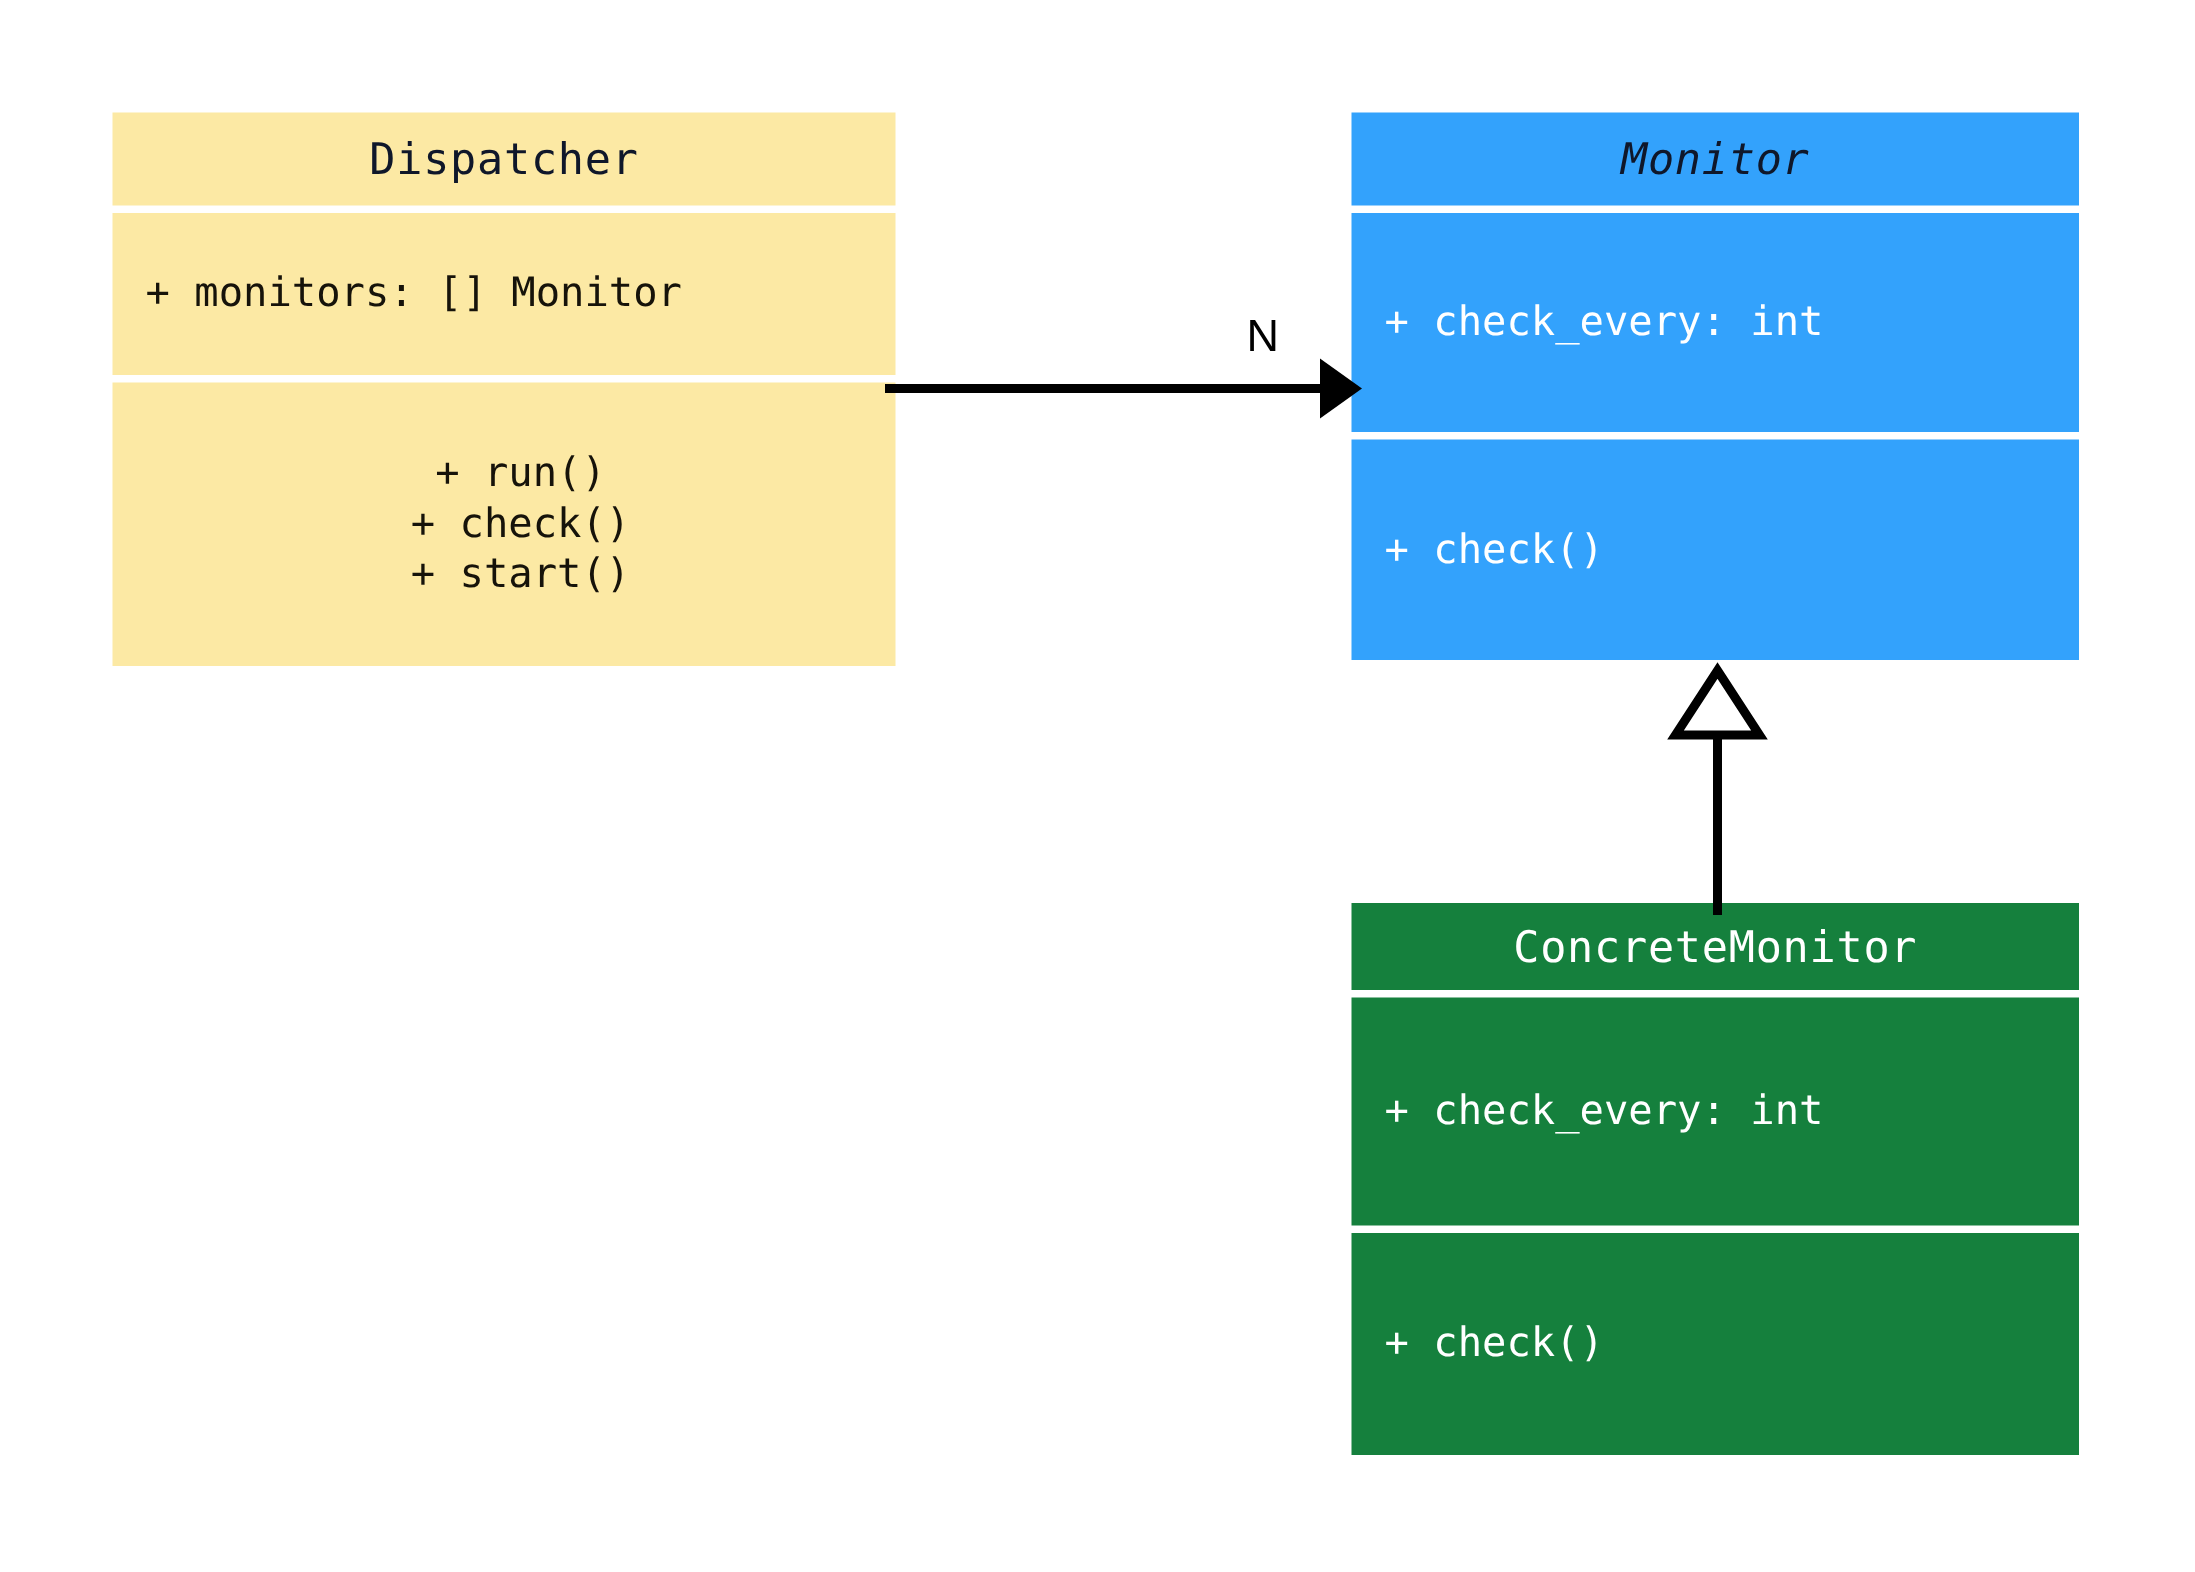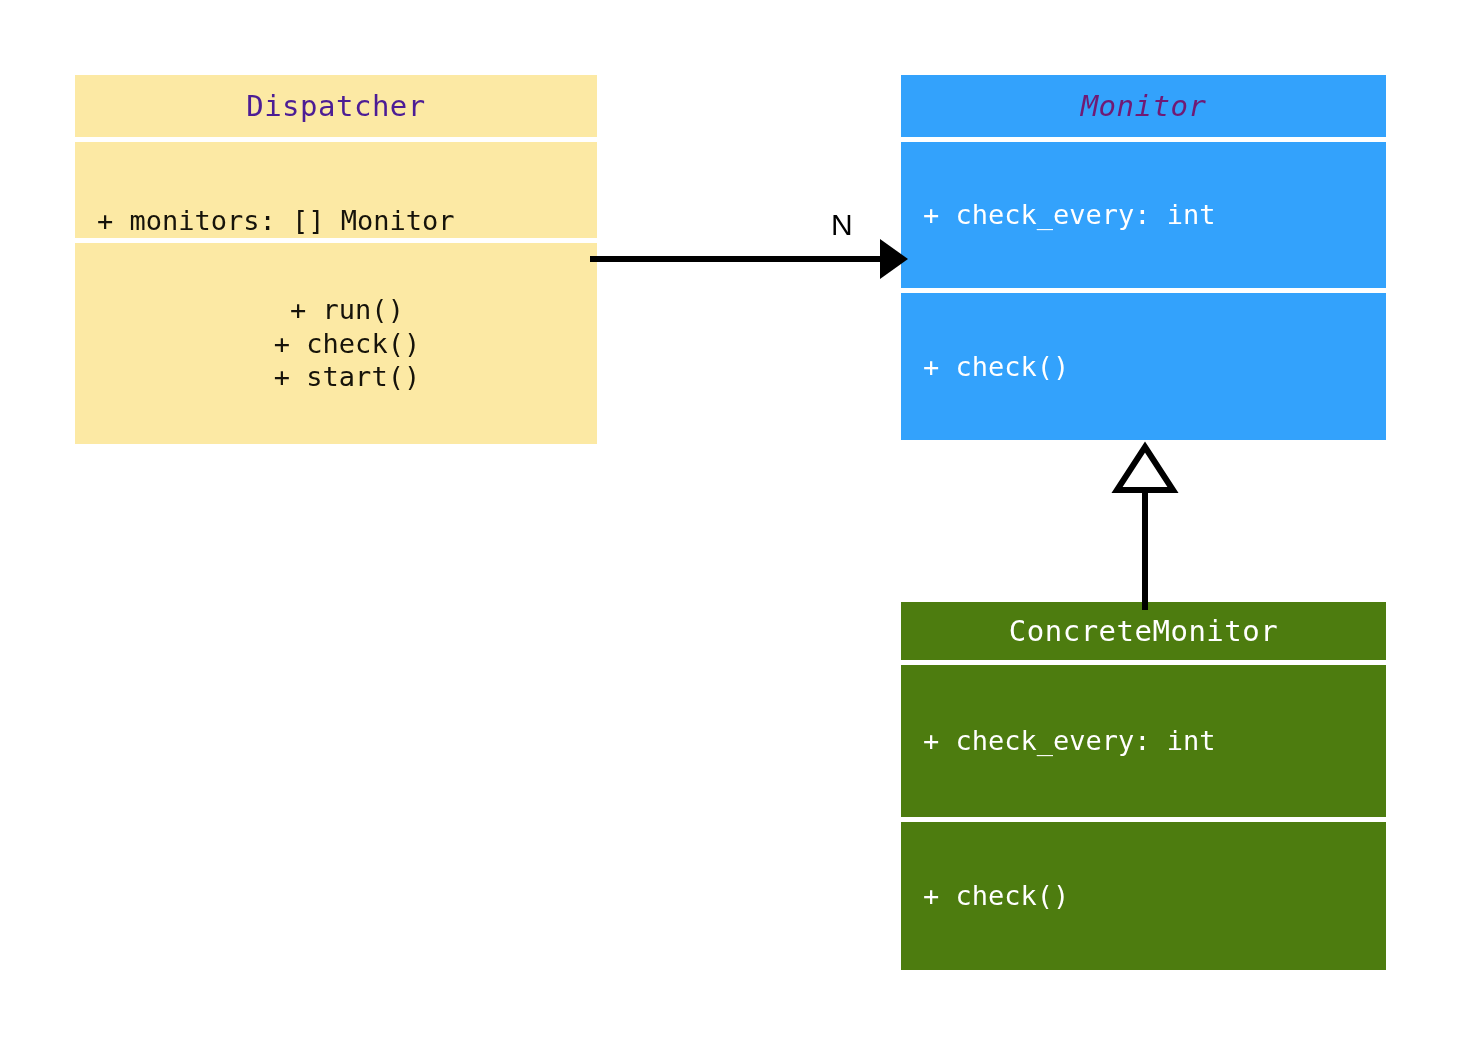--- a/index.html
+++ b/index.html
@@ -46,37 +46,37 @@
     padding-left: 22px;
     font-size: 27px;
     line-height: 1.25;
   }
   .uml-body .member {
     white-space: pre;
   }
 
   
   .c-dispatcher .uml-compartment { background: #fce9a4; }
-  .c-dispatcher .uml-title { color: #4c1d95; }
+  .c-dispatcher .uml-title { color: #0f172a; }
   .c-dispatcher .uml-body  { color: #16130a; }
 
   
   .c-monitor .uml-compartment { background: #33a2fc; }
-  .c-monitor .uml-title { color: #701a75; font-style: italic; }
+  .c-monitor .uml-title { color: #0f172a; font-style: italic; }
   .c-monitor .uml-body  { color: #ffffff; }
 
   
-  .c-concrete .uml-compartment { background: #4d7c0f; }
+  .c-concrete .uml-compartment { background: #15803d; }
   .c-concrete .uml-title { color: #ffffff; }
   .c-concrete .uml-body  { color: #ffffff; }
 
   
   #box-dispatcher { left: 75px;  top: 75px;  width: 522px; height: 369px; }
   #box-dispatcher .seg-title { height: 62px; }
-  #box-dispatcher .seg-attrs { height: 96px; margin-top: 5px; justify-content: flex-end; }
+  #box-dispatcher .seg-attrs { height: 108px; margin-top: 5px; }
   #box-dispatcher .seg-ops   { flex: 1 1 auto; margin-top: 5px; align-items: center; }
 
   #box-monitor { left: 901px; top: 75px;  width: 485px; height: 365px; }
   #box-monitor .seg-title { height: 62px; }
   #box-monitor .seg-attrs { height: 146px; margin-top: 5px; }
   #box-monitor .seg-ops   { flex: 1 1 auto; margin-top: 5px; }
 
   #box-concrete { left: 901px; top: 602px; width: 485px; height: 368px; }
   #box-concrete .seg-title { height: 58px; }
   #box-concrete .seg-attrs { height: 152px; margin-top: 5px; }

